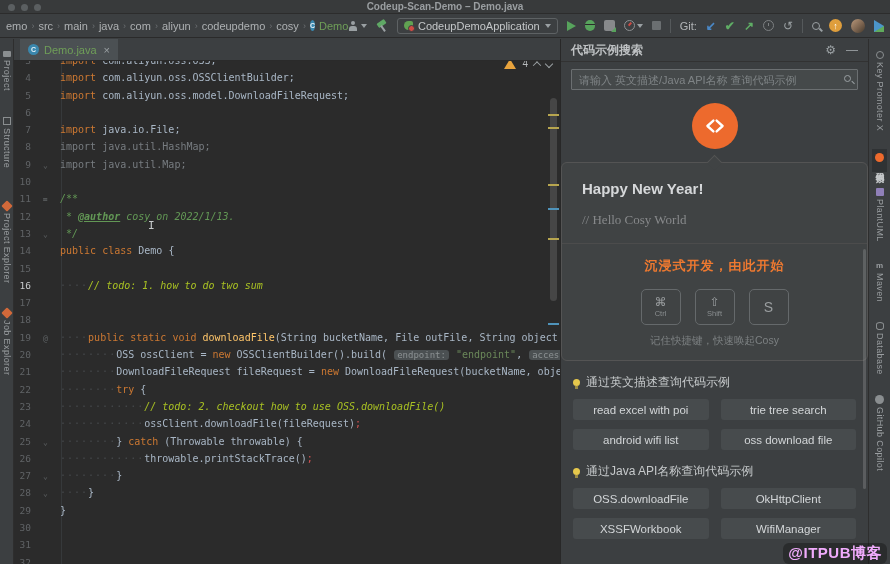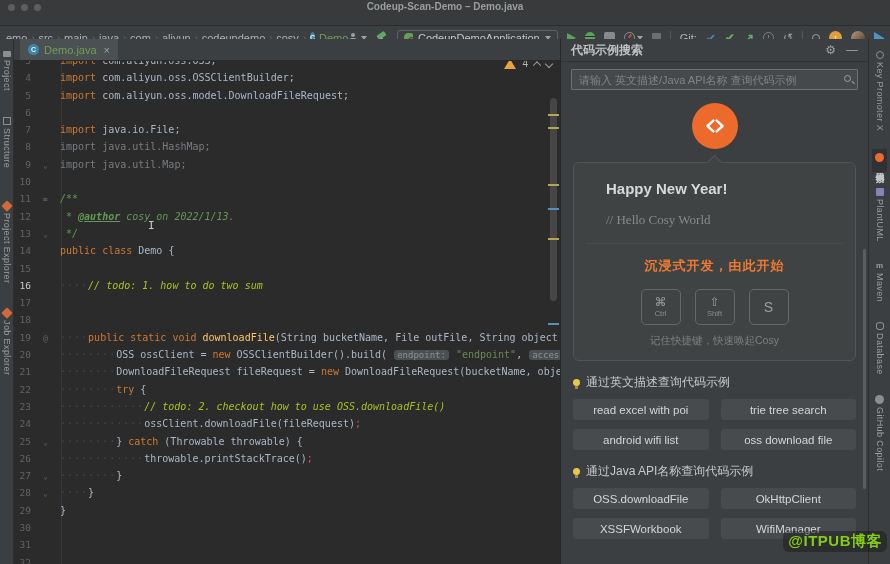--- a/index.html
+++ b/index.html
@@ -3,21 +3,21 @@
 <meta charset="utf-8">
 <style>
   * { margin:0; padding:0; box-sizing:border-box; }
   html,body { background:#1e1e1e; }
   .app{
     position:relative; width:890px; height:564px; overflow:hidden;
     background:#3c3f41; font-family:"Liberation Sans",sans-serif; color:#bbbdbf;
     user-select:none;
   }
   
-  .titlebar{ position:relative; height:26px; background:#383a3b; border-bottom:1px solid #2c2c2c; }
+  .titlebar{ position:relative; height:14px; background:#383a3b; border-bottom:1px solid #2c2c2c; }
   .tl-dot{ position:absolute; top:4px; width:7px; height:7px; border-radius:50%; background:#5b5f61; }
   .titlebar .title{ text-align:center; font-size:10px; line-height:14px; color:#9a9ea1; font-weight:bold; }
   
   .navbar{ height:24px; background:#3c3f41; border-bottom:1px solid #2a2a2a; display:flex; align-items:center; padding:0 6px; }
   .breadcrumb{ display:flex; align-items:center; gap:4px; font-size:11px; color:#aeb1b3; white-space:nowrap; overflow:hidden; }
   .crumb-sep{ color:#6d7073; font-size:9px; }
   .crumb-file{ color:#6f9f58; }
   .crumb-class-icon,.tab-class-icon{ display:inline-flex; align-items:center; justify-content:center;
     width:11px; height:11px; border-radius:50%; background:#3a87ad; color:#e8f2f8; font-size:7px; font-weight:bold; }
   .toolbar{ margin-left:auto; display:flex; align-items:center; gap:9px; }
@@ -109,21 +109,21 @@
   .gear-icon{ font-size:12px; line-height:12px; }
   .min-icon{ font-size:12px; line-height:12px; }
   .searchbox{ margin:7px 10px 4px; position:relative; }
   .searchbox input{ width:100%; height:21px; background:#45494a; border:1px solid #6b6f71; border-radius:1px;
     color:#9da1a3; font-size:11px; padding:0 22px 0 7px; outline:none; font-family:"Liberation Sans",sans-serif; }
   .searchbox input::placeholder{ color:#7f8486; }
   .sb-mag{ position:absolute; right:7px; top:6px; width:7px; height:7px; border:1.4px solid #9aa0a3; border-radius:50%; }
   .sb-mag::after{ content:""; position:absolute; left:5.5px; top:5.5px; width:4px; height:1.4px; background:#9aa0a3; transform:rotate(45deg); }
   .logo-wrap{ display:flex; justify-content:center; margin-top:13px; }
   .cosy-logo{ width:46px; height:46px; border-radius:50%; background:#ed6a2d; display:flex; align-items:center; justify-content:center; }
-  .card{ position:relative; margin:13px 12px 0; background:#404344; border:1px solid #545454; border-radius:6px; padding:17px 32px 12px; }
+  .card{ position:relative; margin:13px 0 0; background:#404344; border:1px solid #545454; border-radius:6px; padding:17px 20px 12px; }
   .card-tip{ position:absolute; top:-6px; left:50%; margin-left:-6px; width:11px; height:11px; background:#404344;
     border-left:1px solid #545454; border-top:1px solid #545454; transform:rotate(45deg); }
   .greeting{ font-size:15px; font-weight:bold; color:#d6d8da; margin-bottom:15px; }
   .hello{ font-size:13px; color:#87898b; margin-bottom:15px;font-family:Liberation Serif, serif; }
   .card-divider{ border-top:1px solid #4c4c4c; margin:0 -20px 13px; }
   .slogan{ text-align:center; color:#ee7930; font-size:13px; font-weight:bold; letter-spacing:1px; margin-bottom:14px; }
   .keys-row{ display:flex; justify-content:center; gap:14px; margin-bottom:9px; }
   .keycap{ width:40px; height:36px; border:1px solid #65696b; border-radius:5px; display:flex; flex-direction:column;
     align-items:center; justify-content:center; color:#9a9ea0; }
   .key-glyph{ font-size:12px; line-height:13px; }
@@ -131,21 +131,21 @@
   .key-label{ font-size:7.5px; line-height:9px; color:#8a8e90; }
   .keys-caption{ text-align:center; font-size:10.5px; color:#7c8082; }
   .sec{ margin:13px 12px 0; }
   .sec-head{ display:flex; align-items:center; gap:6px; font-size:12px; color:#c6c9cb; margin-bottom:8px; }
   .bulb{ width:7px; height:7px; border-radius:50%; background:#e6c84c; position:relative; flex:none; }
   .bulb::after{ content:""; position:absolute; left:2px; top:7px; width:3px; height:3px; background:#9a8a44; }
   .sec-grid{ display:grid; grid-template-columns:1fr 1fr; gap:9px 12px; }
   .chip-btn{ height:21px; background:#474b4d; border-radius:3px; display:flex; align-items:center; justify-content:center;
     font-size:11.5px; font-weight:normal; color:#d3d6d8; cursor:default; }
   .panel-scroll{ position:absolute; right:2px; top:210px; width:3px; height:240px; border-radius:2px; background:rgba(255,255,255,.16); }
-  .watermark{ position:absolute; right:3px; bottom:12px; font-size:15px; font-weight:bold; color:#84cc16;
+  .watermark{ position:absolute; right:3px; bottom:0; font-size:15px; font-weight:bold; color:#f0abfc;
     background:rgba(10,10,10,.35); padding:1px 5px; border-radius:6px; letter-spacing:.5px; z-index:20; }
 </style>
 </head>
 <body>
 
 <div class="app">
 
   <div class="titlebar">
     <span class="tl-dot" style="left:8px"></span>
     <span class="tl-dot" style="left:21px"></span>

